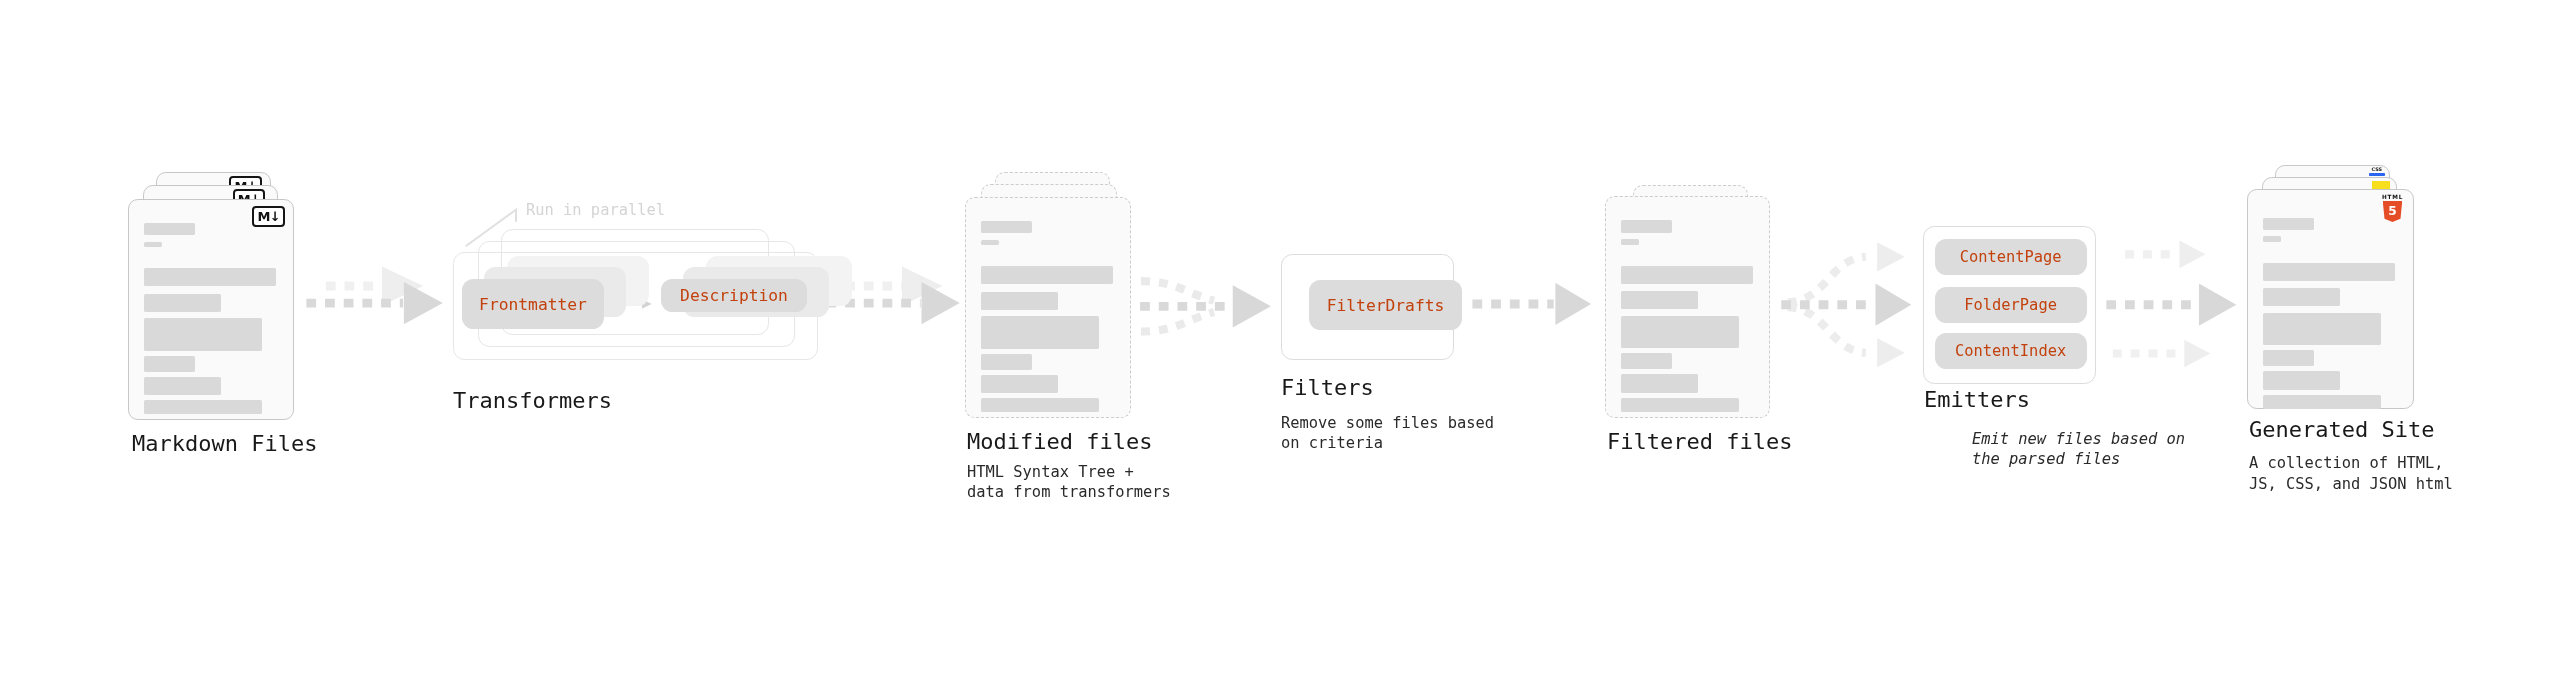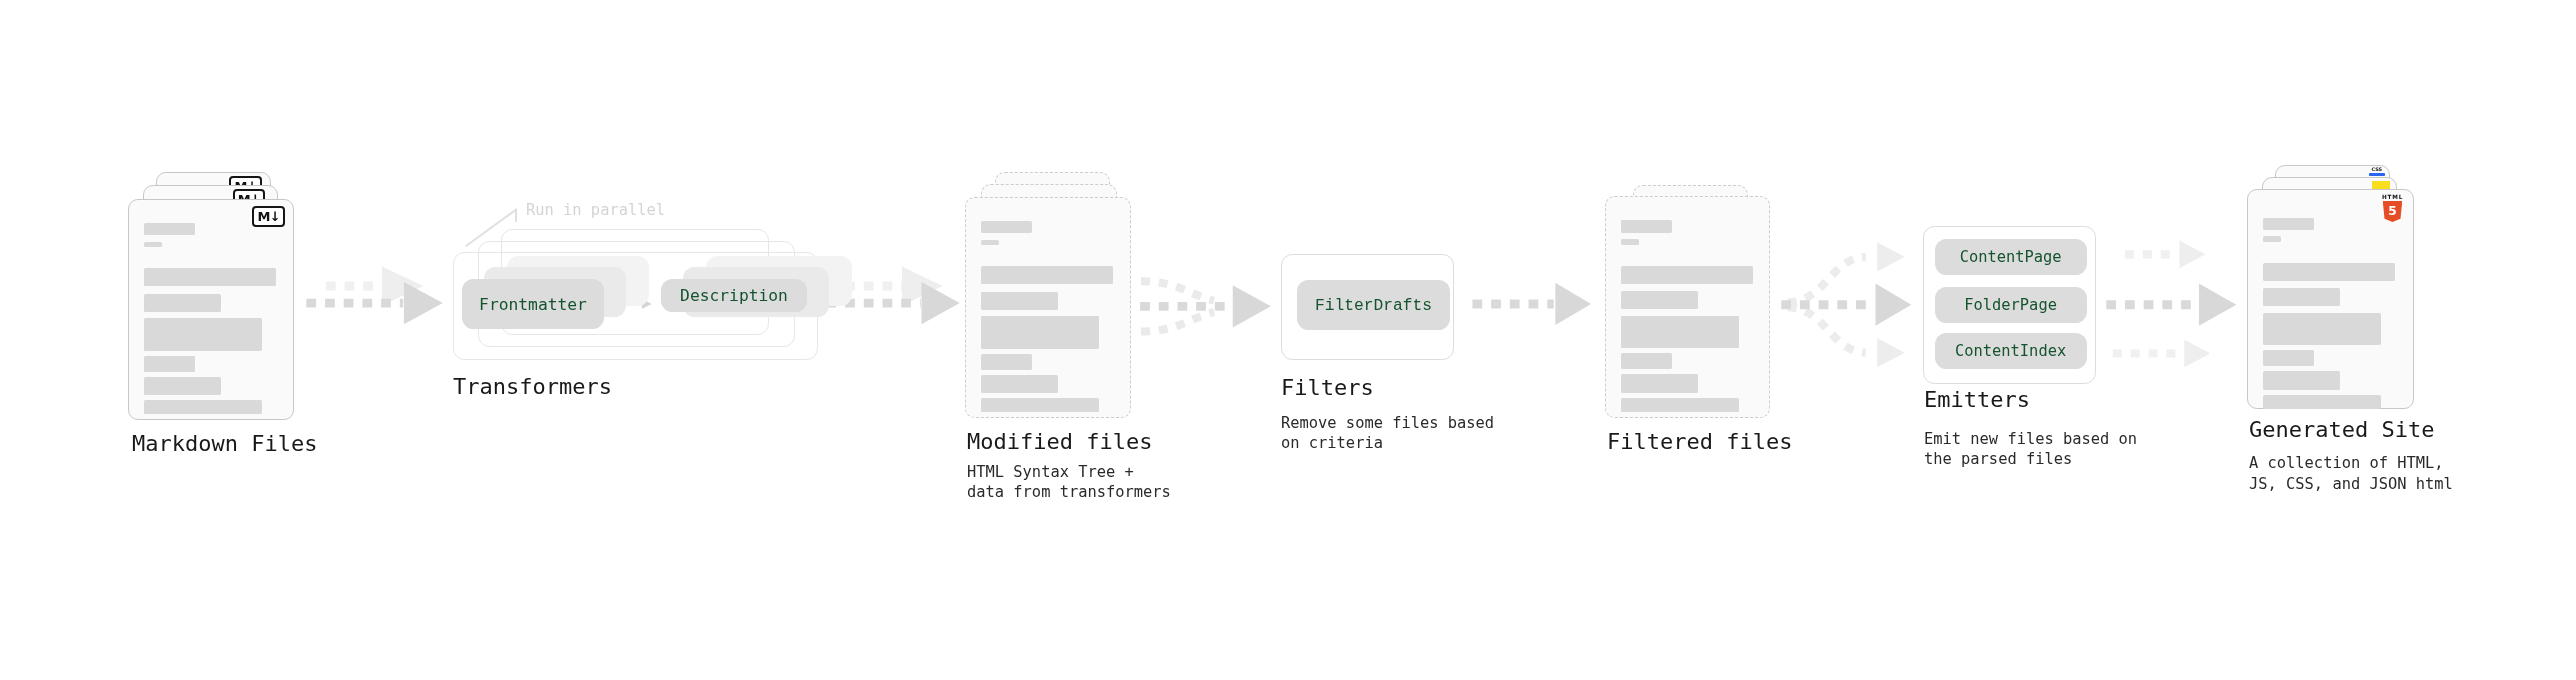--- a/index.html
+++ b/index.html
@@ -42,21 +42,21 @@
   .js-badge{position:absolute;background:#f7df1e;}
   .css-badge{position:absolute;width:16.3px;text-align:center;}
   .css-word{font-family:"DejaVu Sans","Liberation Sans",sans-serif;font-weight:bold;font-size:4.9px;color:#111;line-height:5.7px;}
   .css-bar{height:2.4px;background:#2965f1;margin-top:0.8px;border-radius:0.8px;}
 
   
   .t-frame{position:absolute;border:1.6px solid #e6e6e6;border-radius:11.4px;background:transparent;box-sizing:border-box;}
   .panel{position:absolute;background:#ffffff;border:1.6px solid #dcdcdc;border-radius:11.4px;box-sizing:border-box;}
   .pill{
     position:absolute;background:#dcdcdc;border-radius:11.4px;display:flex;align-items:center;justify-content:center;
-    font-size:16.3px;color:#14532d;box-sizing:border-box;
+    font-size:16.3px;color:#c2410c;box-sizing:border-box;
   }
   .pill.ghost1{background:#eaeaea;}
   .pill.ghost2{background:#f3f3f3;}
   .panel .pill{font-size:15.4px;}
 
   
   .stage-label{position:absolute;font-size:22px;line-height:24.4px;color:#191919;white-space:nowrap;}
   .stage-desc{position:absolute;font-size:15.4px;line-height:20.3px;color:#2a2a2a;white-space:nowrap;}
   .stage-desc .bullet{padding-left:9.8px;}
   .annotation{position:absolute;font-size:15.4px;color:#d4d4d4;white-space:nowrap;}
@@ -161,21 +161,21 @@
   <div class="t-frame" style="left:453px;top:252px;width:365px;height:108px;"></div>
 
   <div class="pill ghost2" style="left:507px;top:256px;width:142px;height:50px;"></div>
   <div class="pill ghost1" style="left:484px;top:267px;width:142px;height:50px;"></div>
   <div class="pill" style="left:462px;top:279px;width:142px;height:50px;">Frontmatter</div>
 
   <div class="pill ghost2" style="left:706px;top:256px;width:146px;height:50px;"></div>
   <div class="pill ghost1" style="left:683px;top:267px;width:146px;height:50px;"></div>
   <div class="pill" style="left:661px;top:279px;width:146px;height:33px;">Description</div>
 
-  <div class="stage-label" style="left:453px;top:375px;">Transformers</div>
+  <div class="stage-label" style="left:453px;top:389px;">Transformers</div>
 
   <div class="doc-stack" style="left:965px;top:172px;width:166px;height:248px;">
     <div class="doc-card dashed" style="left:30px;top:0;width:115px;height:47px;"></div>
     <div class="doc-card dashed" style="left:16.3px;top:12.2px;width:136px;height:47px;"></div>
     <div class="doc-card dashed" style="left:0;top:25px;width:166px;height:221px;">
       <div class="doc-body">
         <div class="bar b1"></div>
         <div class="bar b2"></div>
         <div class="bar b3"></div>
         <div class="bar b4"></div>
@@ -186,21 +186,21 @@
       </div>
     </div>
   </div>
   <div class="stage-label" style="left:967px;top:430px;">Modified files</div>
   <div class="stage-desc" style="left:967px;top:462px;">
     <div>HTML Syntax Tree +</div>
     <div>data from transformers</div>
   </div>
 
   <div class="panel" style="left:1281px;top:254px;width:173px;height:106px;">
-    <div class="pill" style="left:15px;top:25px;width:153px;height:50px;font-size:16.3px;font-family:Liberation Mono, monospace;">FilterDrafts</div>
+    <div class="pill" style="left:27px;top:25px;width:153px;height:50px;font-size:16.3px;">FilterDrafts</div>
   </div>
   <div class="stage-label" style="left:1281px;top:376px;">Filters</div>
   <div class="stage-desc" style="left:1281px;top:413px;">
     <div>Remove some files based</div>
     <div>on criteria</div>
   </div>
 
   <div class="doc-stack" style="left:1605px;top:185px;width:165px;height:236px;">
     <div class="doc-card dashed" style="left:28.4px;top:0;width:115px;height:47px;"></div>
     <div class="doc-card dashed" style="left:0;top:11.4px;width:165px;height:222px;">
@@ -217,21 +217,21 @@
     </div>
   </div>
   <div class="stage-label" style="left:1607px;top:430px;">Filtered files</div>
 
   <div class="panel" style="left:1923px;top:226px;width:173px;height:158px;">
     <div class="pill" style="left:10.6px;top:12.2px;width:152px;height:36px;">ContentPage</div>
     <div class="pill" style="left:10.6px;top:60px;width:152px;height:36px;">FolderPage</div>
     <div class="pill" style="left:10.6px;top:106px;width:152px;height:36px;">ContentIndex</div>
   </div>
   <div class="stage-label" style="left:1924px;top:388px;">Emitters</div>
-  <div class="stage-desc" style="left:1924px;top:429px;">
+  <div class="stage-desc" style="left:1972px;top:429px;font-style:italic;">
     <div>Emit new files based on</div>
     <div>the parsed files</div>
   </div>
 
   <div class="doc-stack" style="left:2247px;top:165px;width:167px;height:248px;">
     <div class="doc-card solid" style="left:28px;top:0;width:115px;height:47px;">
       <div class="css-badge" style="right:4.1px;top:0.8px;">
         <div class="css-word">CSS</div>
         <div class="css-bar"></div>
       </div>

